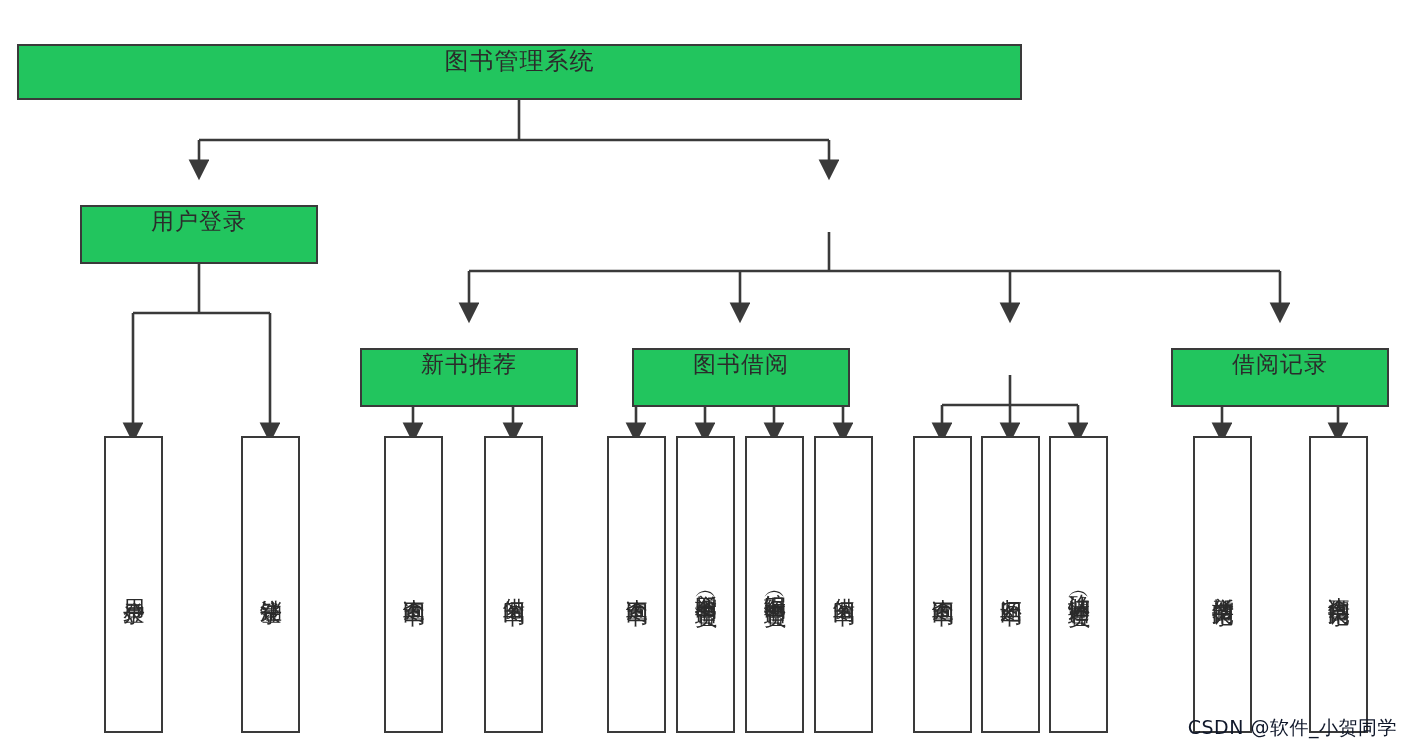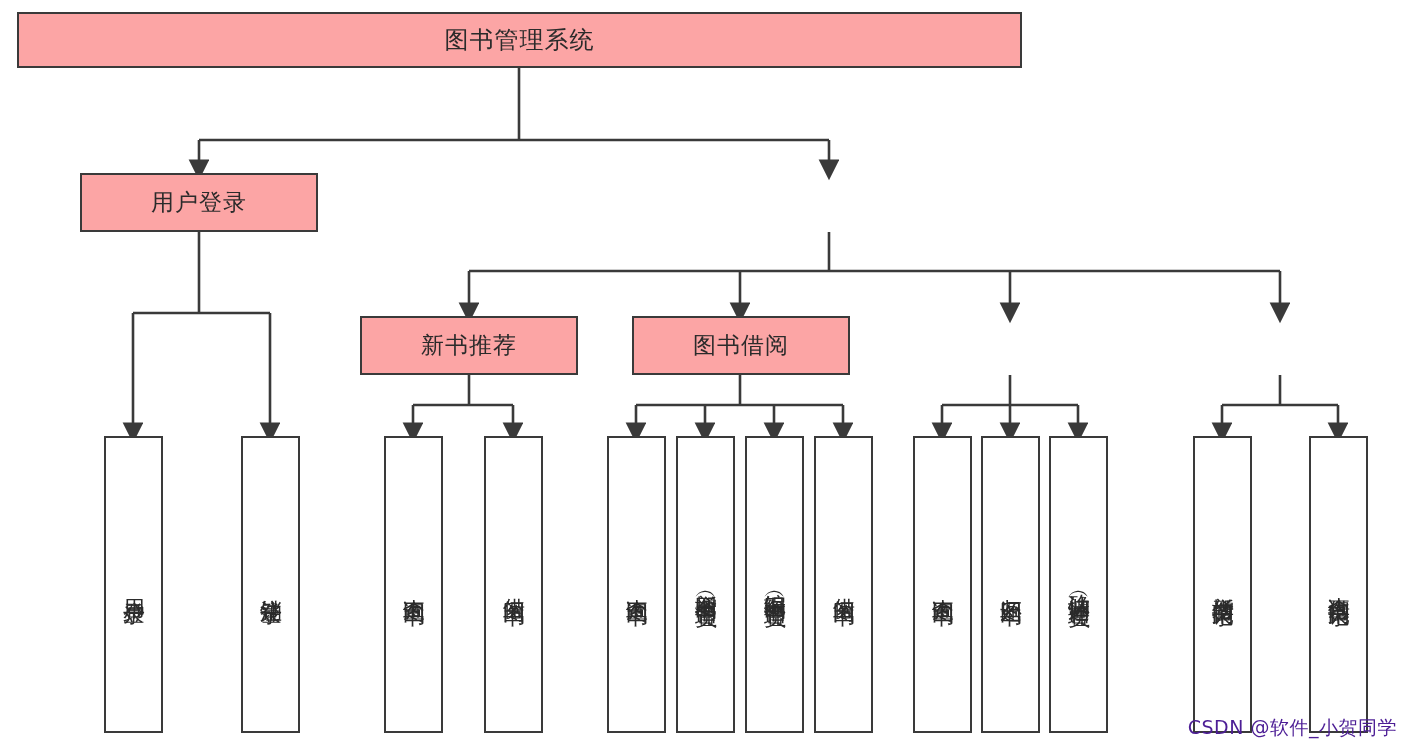--- a/index.html
+++ b/index.html
@@ -20,25 +20,25 @@
   svg.diagram {
     position: absolute;
     left: 0;
     top: 0;
     width: 1405px;
     height: 747px;
   }
   .node-box {
     position: absolute;
     box-sizing: border-box;
-    background: #fca5a5;
+    background: #22c55e;
     border: 2px solid #3a3a3a;
     display: flex;
-    align-items: center;
     justify-content: center;
+    margin-top: 32px;
   }
   .node-label {
     color: #2b2b2b;
     font-size: 23px;
     line-height: 1.25;
     letter-spacing: 1px;
     white-space: nowrap;
     font-family: "DejaVu Sans", "Liberation Sans", sans-serif;
   }
   .node-root {
@@ -61,21 +61,21 @@
     writing-mode: vertical-rl;
     text-orientation: upright;
     white-space: nowrap;
     letter-spacing: 2px;
     font-family: "DejaVu Sans", "Liberation Sans", sans-serif;
   }
   .watermark {
     position: absolute;
     right: 8px;
     bottom: 6px;
-    color: #4c1d95;
+    color: #0f172a;
     font-size: 19px;
     letter-spacing: 0.5px;
     font-family: "DejaVu Sans", "Liberation Sans", sans-serif;
     white-space: nowrap;
     pointer-events: none;
   }
 </style>
 </head>
 <body>
 
@@ -150,20 +150,23 @@
   <div class="node-box" style="left:80px; top:173px; width:238px; height:59px;">
     <span class="node-label">用户登录</span>
   </div>
 
   <div class="node-box" style="left:360px; top:316px; width:218px; height:59px;">
     <span class="node-label">新书推荐</span>
   </div>
   <div class="node-box" style="left:632px; top:316px; width:218px; height:59px;">
     <span class="node-label">图书借阅</span>
   </div>
+  <div class="node-box" style="left:1171px; top:316px; width:218px; height:59px;">
+    <span class="node-label">借阅记录</span>
+  </div>
 
   <div class="leaf-box" style="left:104px; top:436px; width:59px; height:297px;">
     <span class="leaf-label">用户登录</span>
   </div>
   <div class="leaf-box" style="left:241px; top:436px; width:59px; height:297px;">
     <span class="leaf-label">注销登录</span>
   </div>
 
   <div class="leaf-box" style="left:384px; top:436px; width:59px; height:297px;">
     <span class="leaf-label">查询图书</span>

